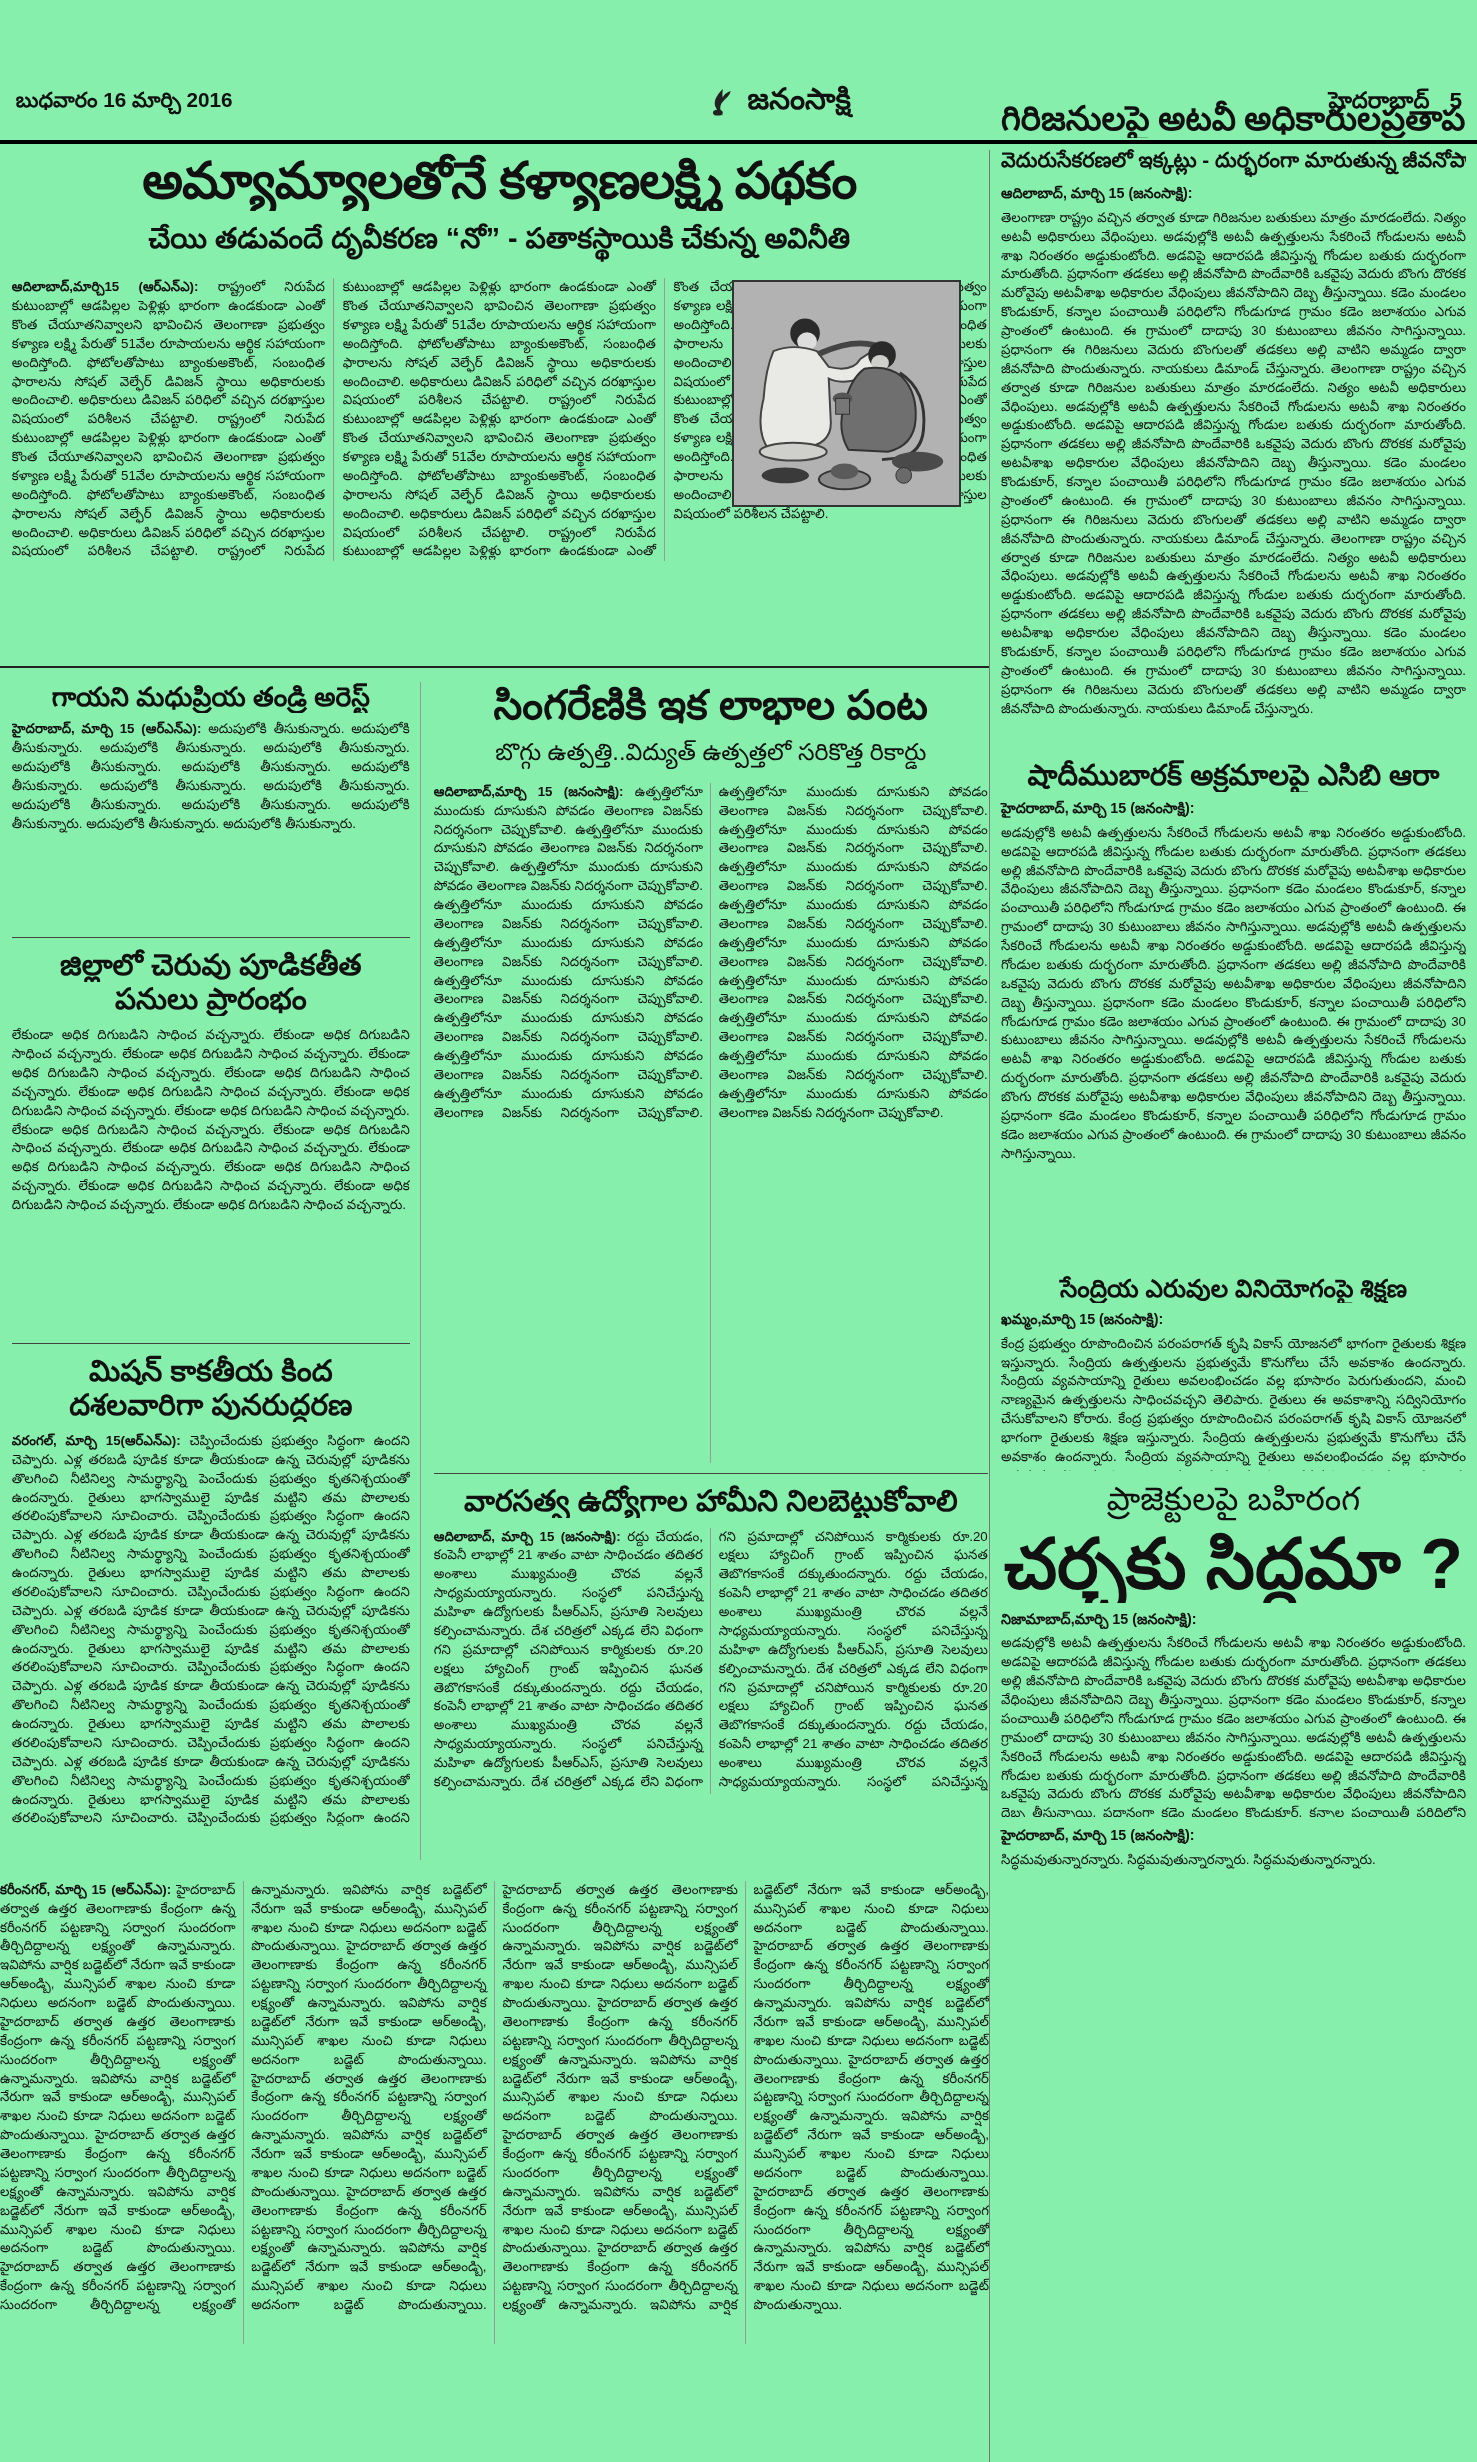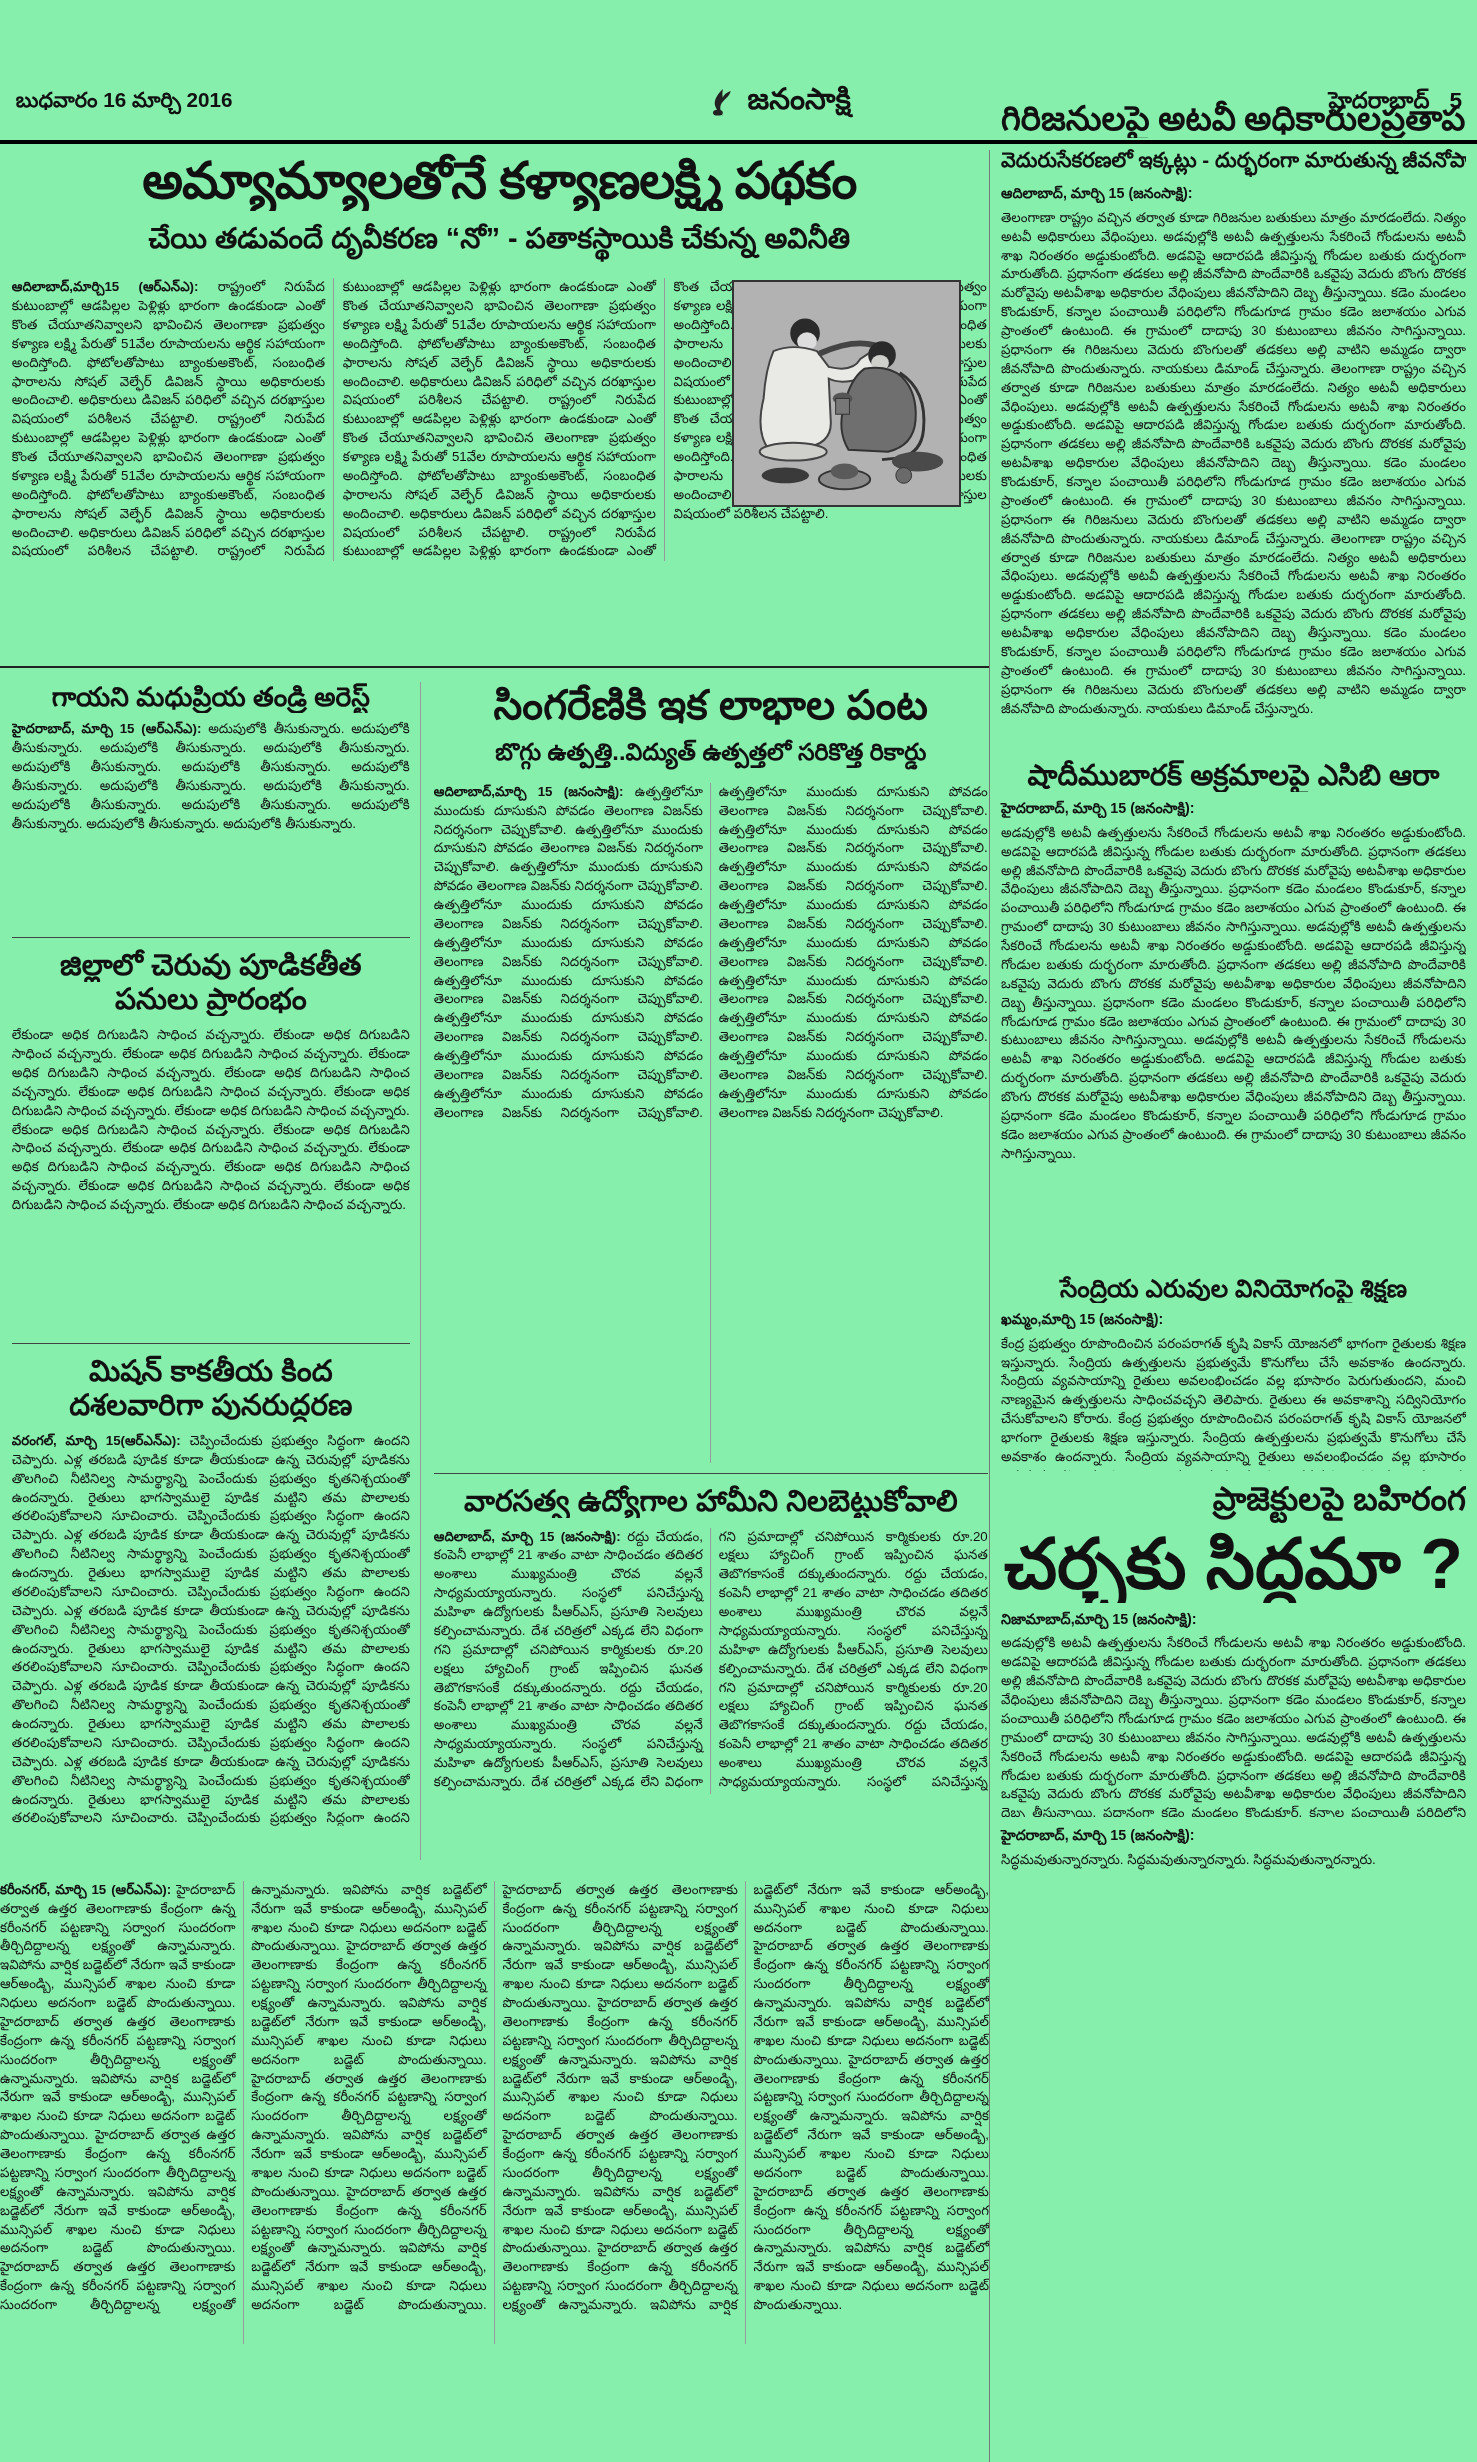--- a/index.html
+++ b/index.html
@@ -29,38 +29,38 @@
             background:#b2b2b2;border:2px solid #333;box-sizing:border-box;}
   
   .rule-mid{position:absolute;left:0;top:666px;width:989px;height:2px;background:#222;}
   .midband{position:absolute;left:11.8px;top:682px;width:975px;height:1178px;}
   .mb-left{position:absolute;left:0;top:0;width:398px;}
   .mb-vline{position:absolute;left:408px;top:0;width:1px;height:1178px;background:#999;}
   .mb-mid{position:absolute;left:422px;top:0;width:554px;}
   .mb-left h3{font-size:26.6px;}
   .mb-left .h2l{font-size:29.6px;}
   .mb-mid h2{font-size:41px;}
-  .mb-mid .subhead{font-size:23.6px;font-weight:700;text-align:center;margin-top:9.9px;}
+  .mb-mid .subhead{font-size:23.6px;font-weight:400;text-align:center;margin-top:9.9px;}
   .cols2{column-count:2;column-gap:15.8px;column-rule:1px solid #999;}
   
   .banner{position:absolute;left:0;top:1867px;width:989px;}
   .banner .band{background:#e5e5e2;padding:13.8px 5.9px 9.9px 5.9px;}
   .banner .band h2{font-size:41px;}
   .banner .byline{font-size:22.7px;font-weight:700;text-align:center;margin-top:9.9px;}
   .banner .cols4{margin-top:13.8px;height:463px;column-count:4;column-gap:15.8px;column-rule:1px solid #999;}
   
   .rail-vline{position:absolute;left:989px;top:150px;width:1px;height:2313px;background:#777;}
   .rail{position:absolute;left:1001px;top:99px;width:465px;}
   .rail article{margin-bottom:9.9px;}
   .rail .dlrow{font-size:14.3px;margin:7.9px 0 3.9px 0;}
   .rail h2.a1{font-size:34px;font-family:Liberation Serif, serif;}
   .rail .sub1{font-size:20.7px;font-weight:800;text-align:center;margin-top:9.9px;}
   .rail h3.a2{font-size:29px;margin-top:5.9px;}
   .rail h3.a3{font-size:24.6px;}
-  .rail .kicker{font-size:32.5px;font-weight:700;text-align:right;margin-top:5.9px;}
+  .rail .kicker{font-size:32.5px;font-weight:400;text-align:center;margin-top:5.9px;}
   .rail .huge{font-size:70px;font-weight:800;text-align:center;line-height:1.1;}
   .rail h2.a5{font-size:39px;line-height:1.25;}
   .dl-inline{font-weight:700;}
 </style>
 </head>
 <body>
 
 <div class="page">
 
   <header class="masthead">

